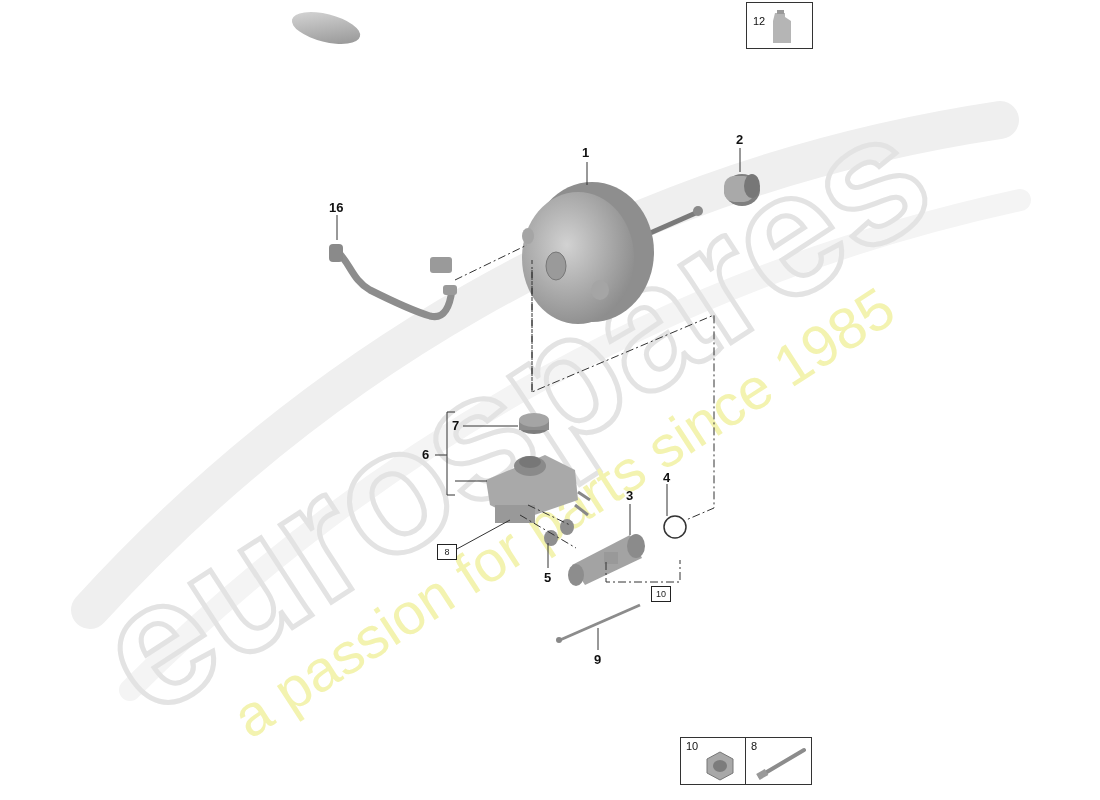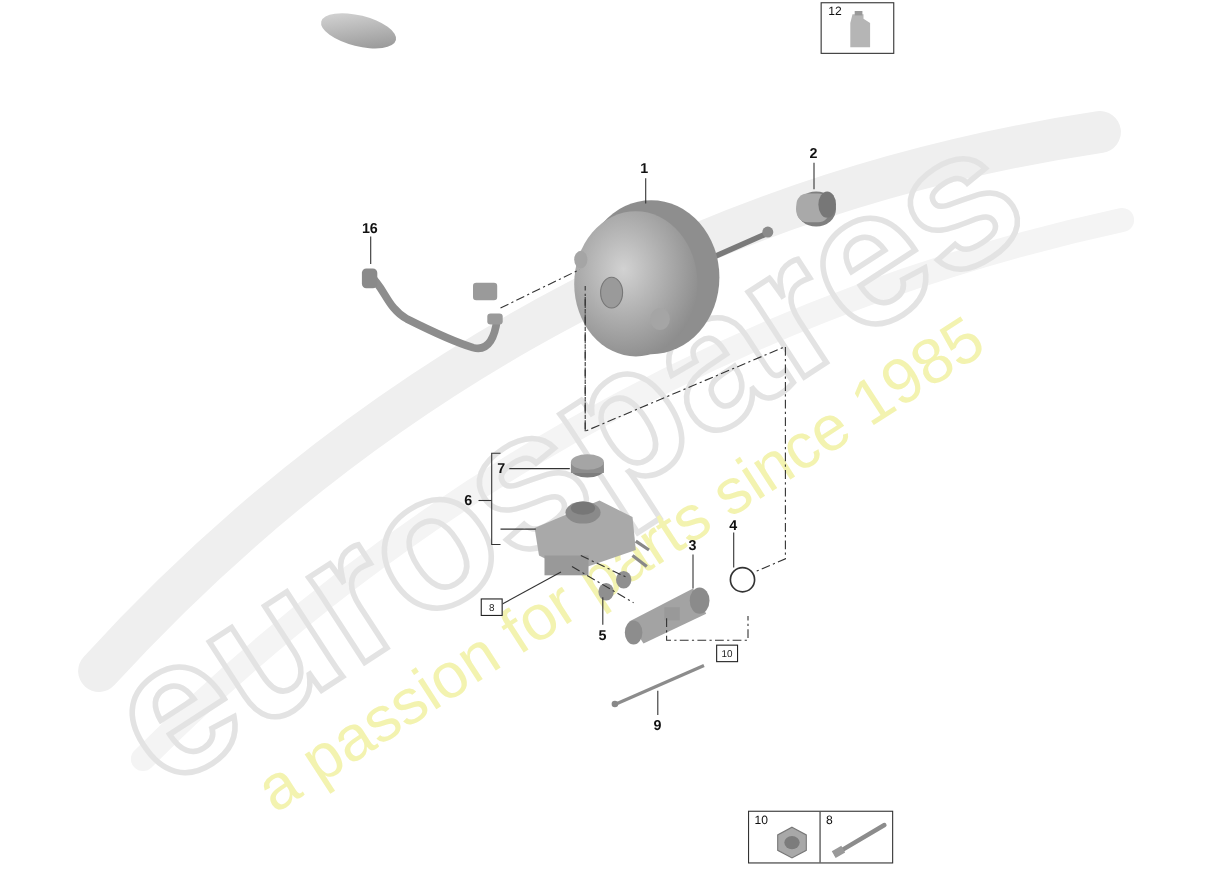--- a/index.html
+++ b/index.html
@@ -124,21 +124,21 @@
 <div class="callout" style="left:544px;top:570px;">5</div>
 <div class="callout" style="left:422px;top:447px;">6</div>
 <div class="callout" style="left:452px;top:418px;">7</div>
 <div class="callout" style="left:594px;top:652px;">9</div>
 <div class="callout" style="left:329px;top:200px;">16</div>
 
 <div class="boxed" style="left:437px;top:544px;">8</div>
 <div class="boxed" style="left:651px;top:586px;">10</div>
 
 <div class="legend-box" style="left:746px;top:2px;width:65px;height:45px;">
-  <span class="legend-num" style="left:6px;top:2px;">12</span>
+  <span class="legend-num" style="left:6px;top:12px;">12</span>
   <svg style="position:absolute;left:20px;top:6px;" width="30" height="36" viewBox="0 0 30 36">
     <path d="M8 4 L 18 4 L 18 8 L 24 12 L 24 34 L 6 34 L 6 12 Z" fill="#b5b5b5"></path>
     <rect x="10" y="1" width="7" height="4" fill="#999"></rect>
   </svg>
 </div>
 
 <div class="legend-box" style="left:680px;top:737px;width:130px;height:46px;">
   <div style="position:absolute;left:64px;top:0;width:1px;height:46px;background:#333;"></div>
   <div style="position:absolute;left:0;top:0;width:64px;height:46px;">
     <span class="legend-num" style="left:5px;top:2px;">10</span>

